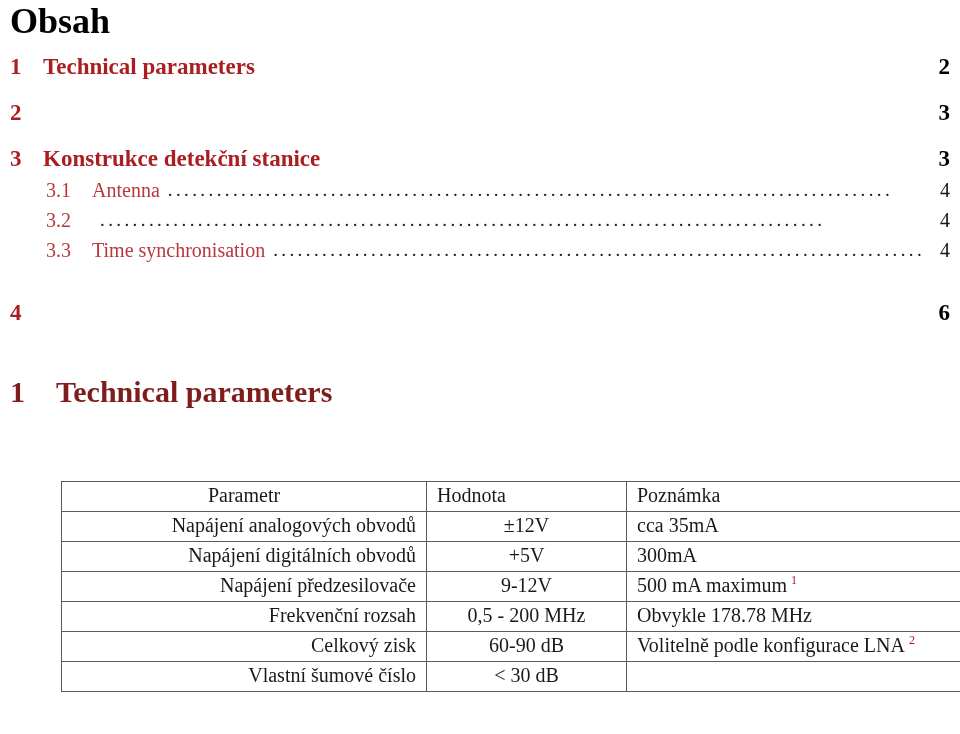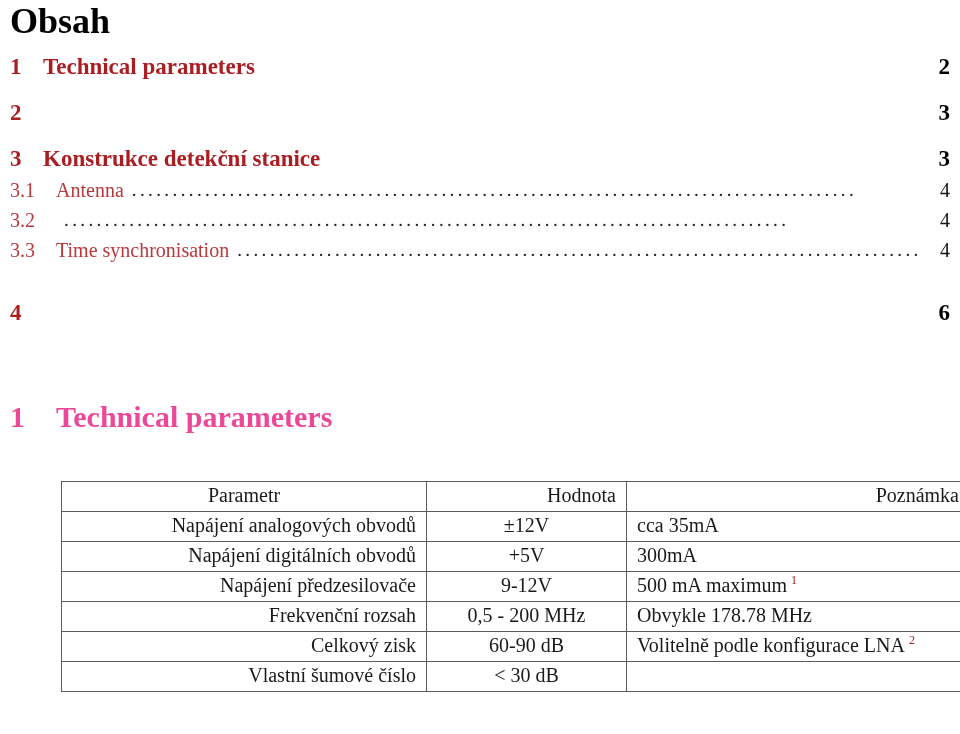--- a/index.html
+++ b/index.html
@@ -68,21 +68,21 @@
     font-weight: normal;
     color: #B8383C;
     line-height: 27px;
   }
 
   .toc-num {
     flex: 0 0 auto;
     text-align: left;
   }
   .toc-row.section .toc-num { width: 33px; }
-  .toc-row.subsection .toc-num { width: 46px; }
+  .toc-row.subsection .toc-num { width: 46px; margin-left: 36px; }
 
   .toc-label {
     flex: 0 0 auto;
     white-space: nowrap;
   }
 
   .toc-dots {
     flex: 1 1 auto;
     overflow: hidden;
     white-space: nowrap;
@@ -102,24 +102,24 @@
   }
   .toc-row.section .toc-page { font-weight: bold; font-size: 23px; }
   .toc-row.subsection .toc-page { font-weight: normal; font-size: 20px; color: #151515; }
 
   .toc-gap-lg { height: 18px; }
 
   
   .section-heading {
     position: absolute;
     left: 10px;
-    top: 398px;
+    top: 373px;
     font-size: 30px;
     font-weight: bold;
-    color: #ec4899;
+    color: #7f1d1d;
     line-height: 38px;
     white-space: nowrap;
   }
   .section-heading .sh-num {
     display: inline-block;
     width: 46px;
   }
 
   
   .param-table-wrap {
@@ -140,21 +140,21 @@
     border: 1px solid #5b5b5b;
     padding: 1px 10px 3px 10px;
     line-height: 25px;
     vertical-align: top;
   }
 
   .col-param { width: 344px; text-align: right; }
   .col-value { width: 179px; text-align: center; }
   .col-note  { width: 322px; text-align: left; }
 
-  .hdr td { text-align: right; }
+  .hdr td { text-align: left; }
   .hdr .col-param { text-align: center; }
 
   .note-justify {
     text-align: justify;
     text-align-last: left;
     hyphens: none;
   }
 
   sup.fnmark {
     color: #AA1E22;

